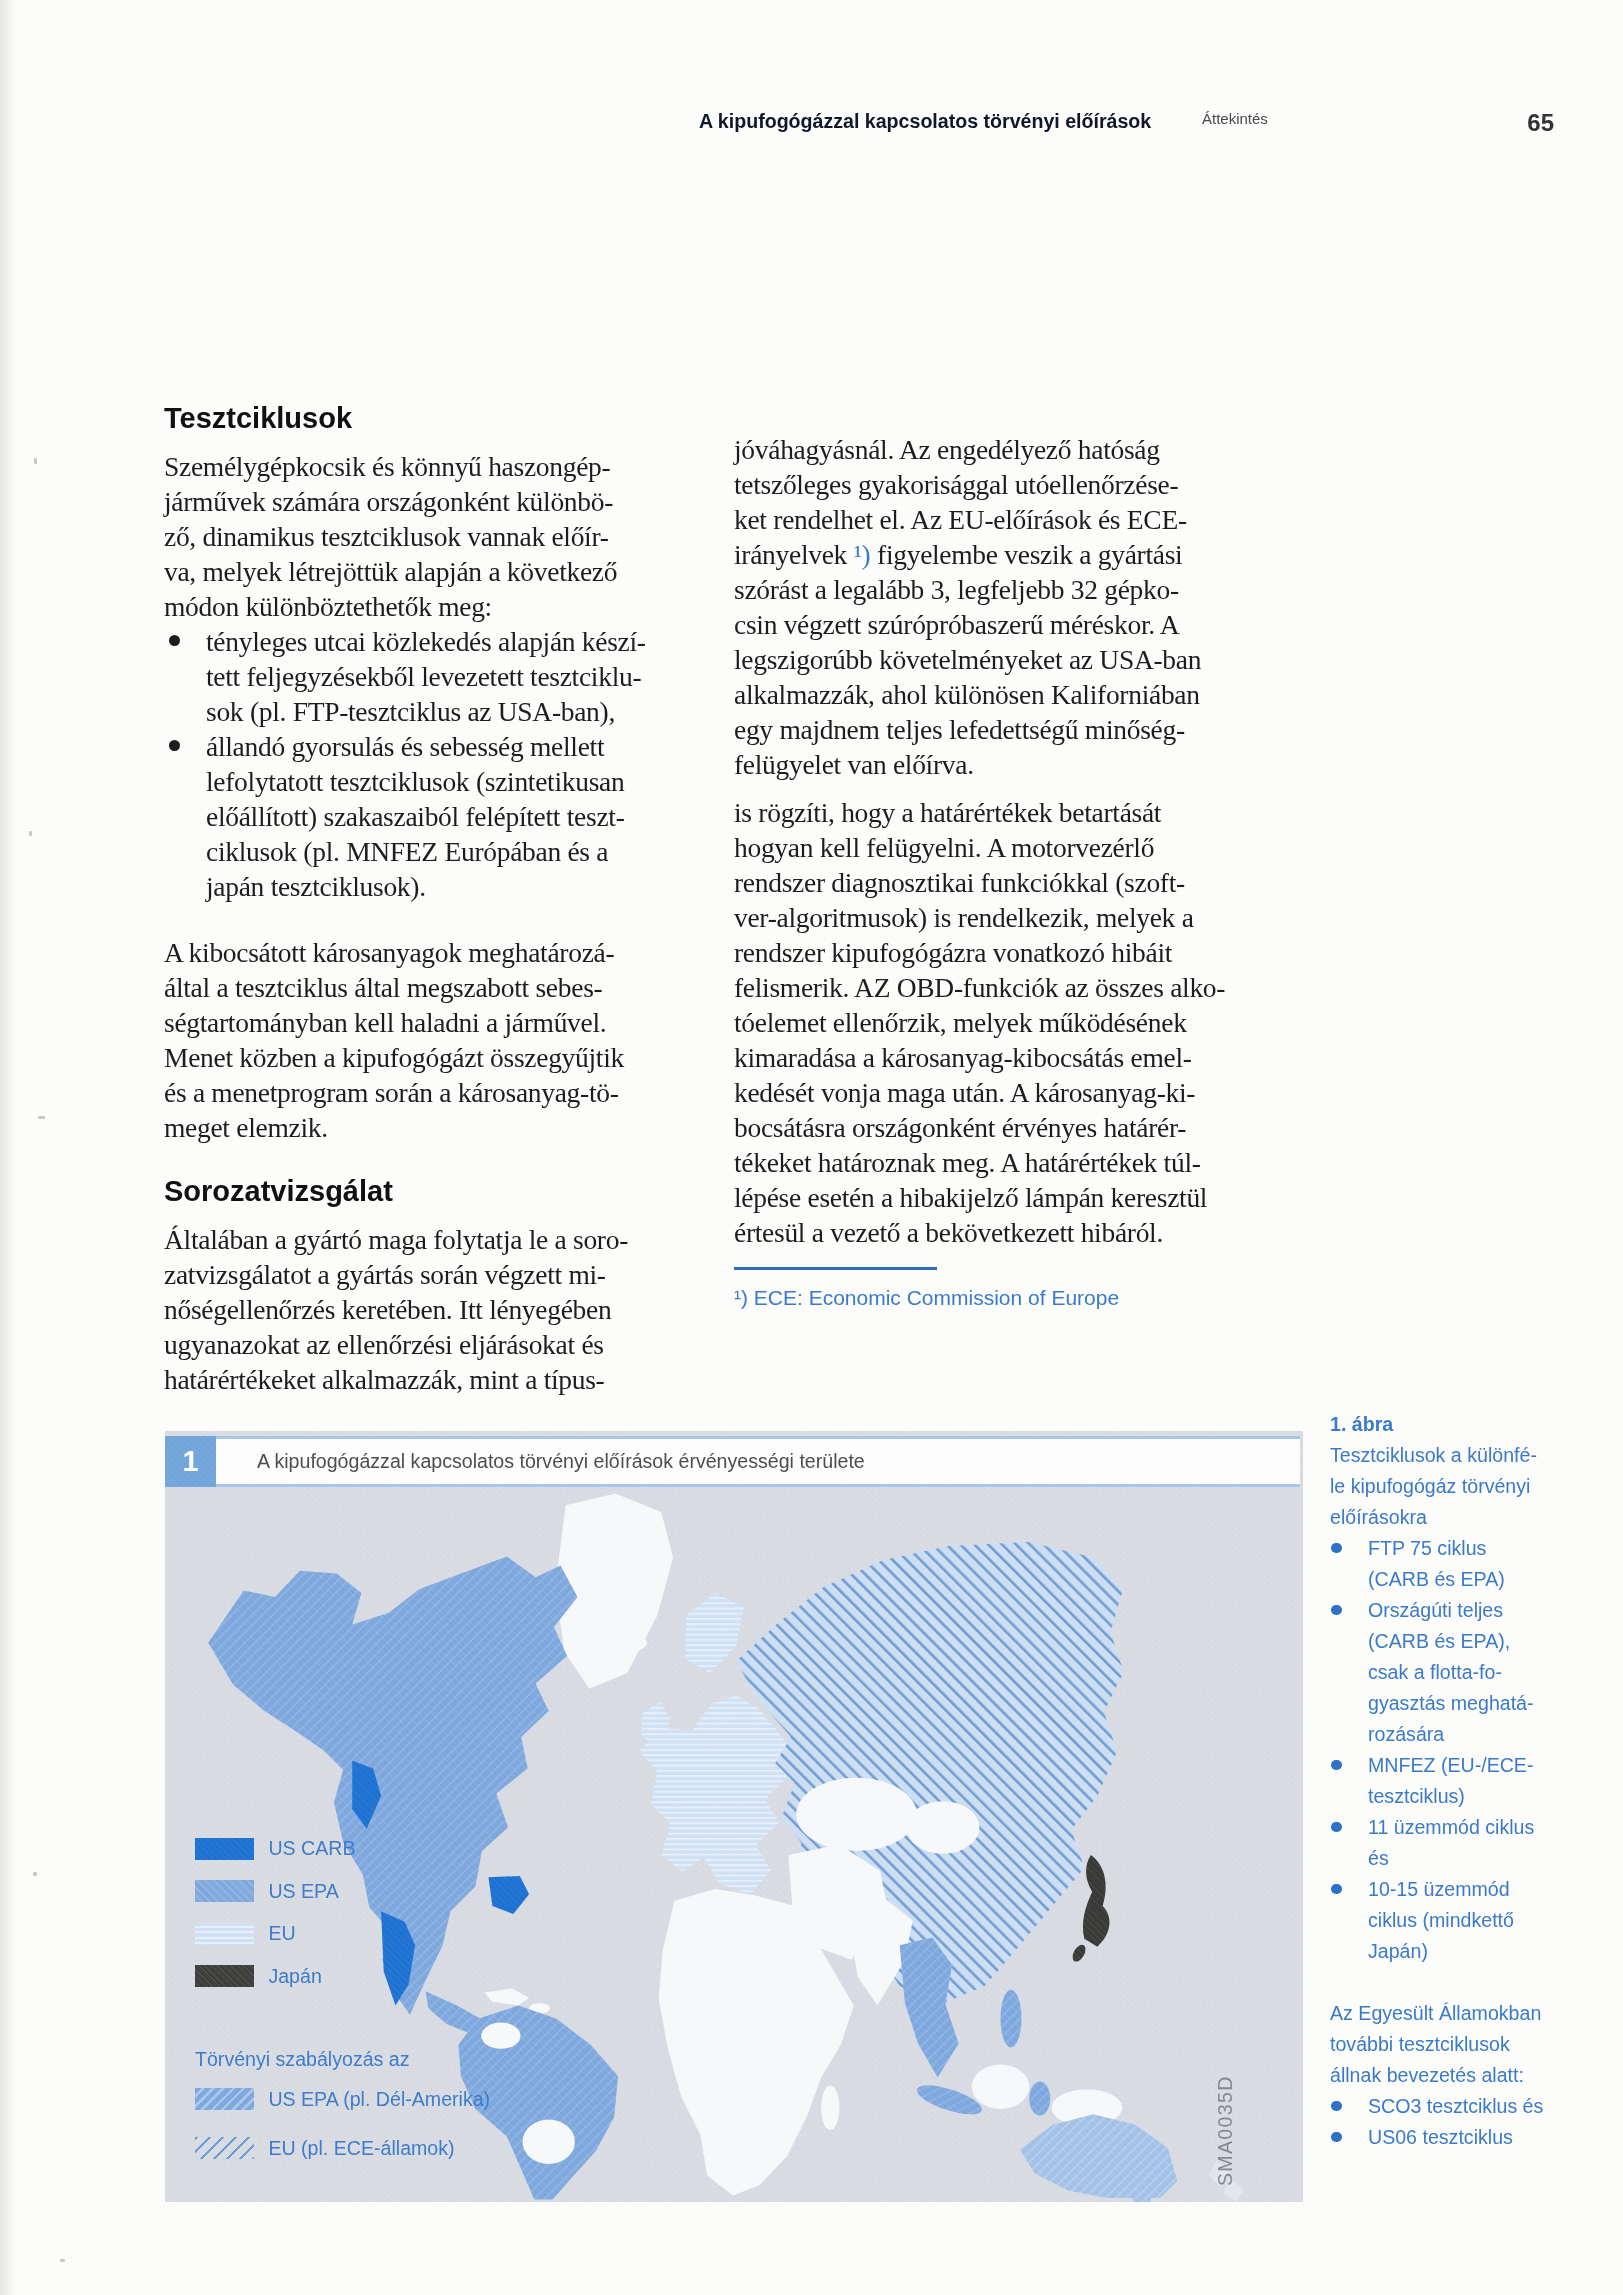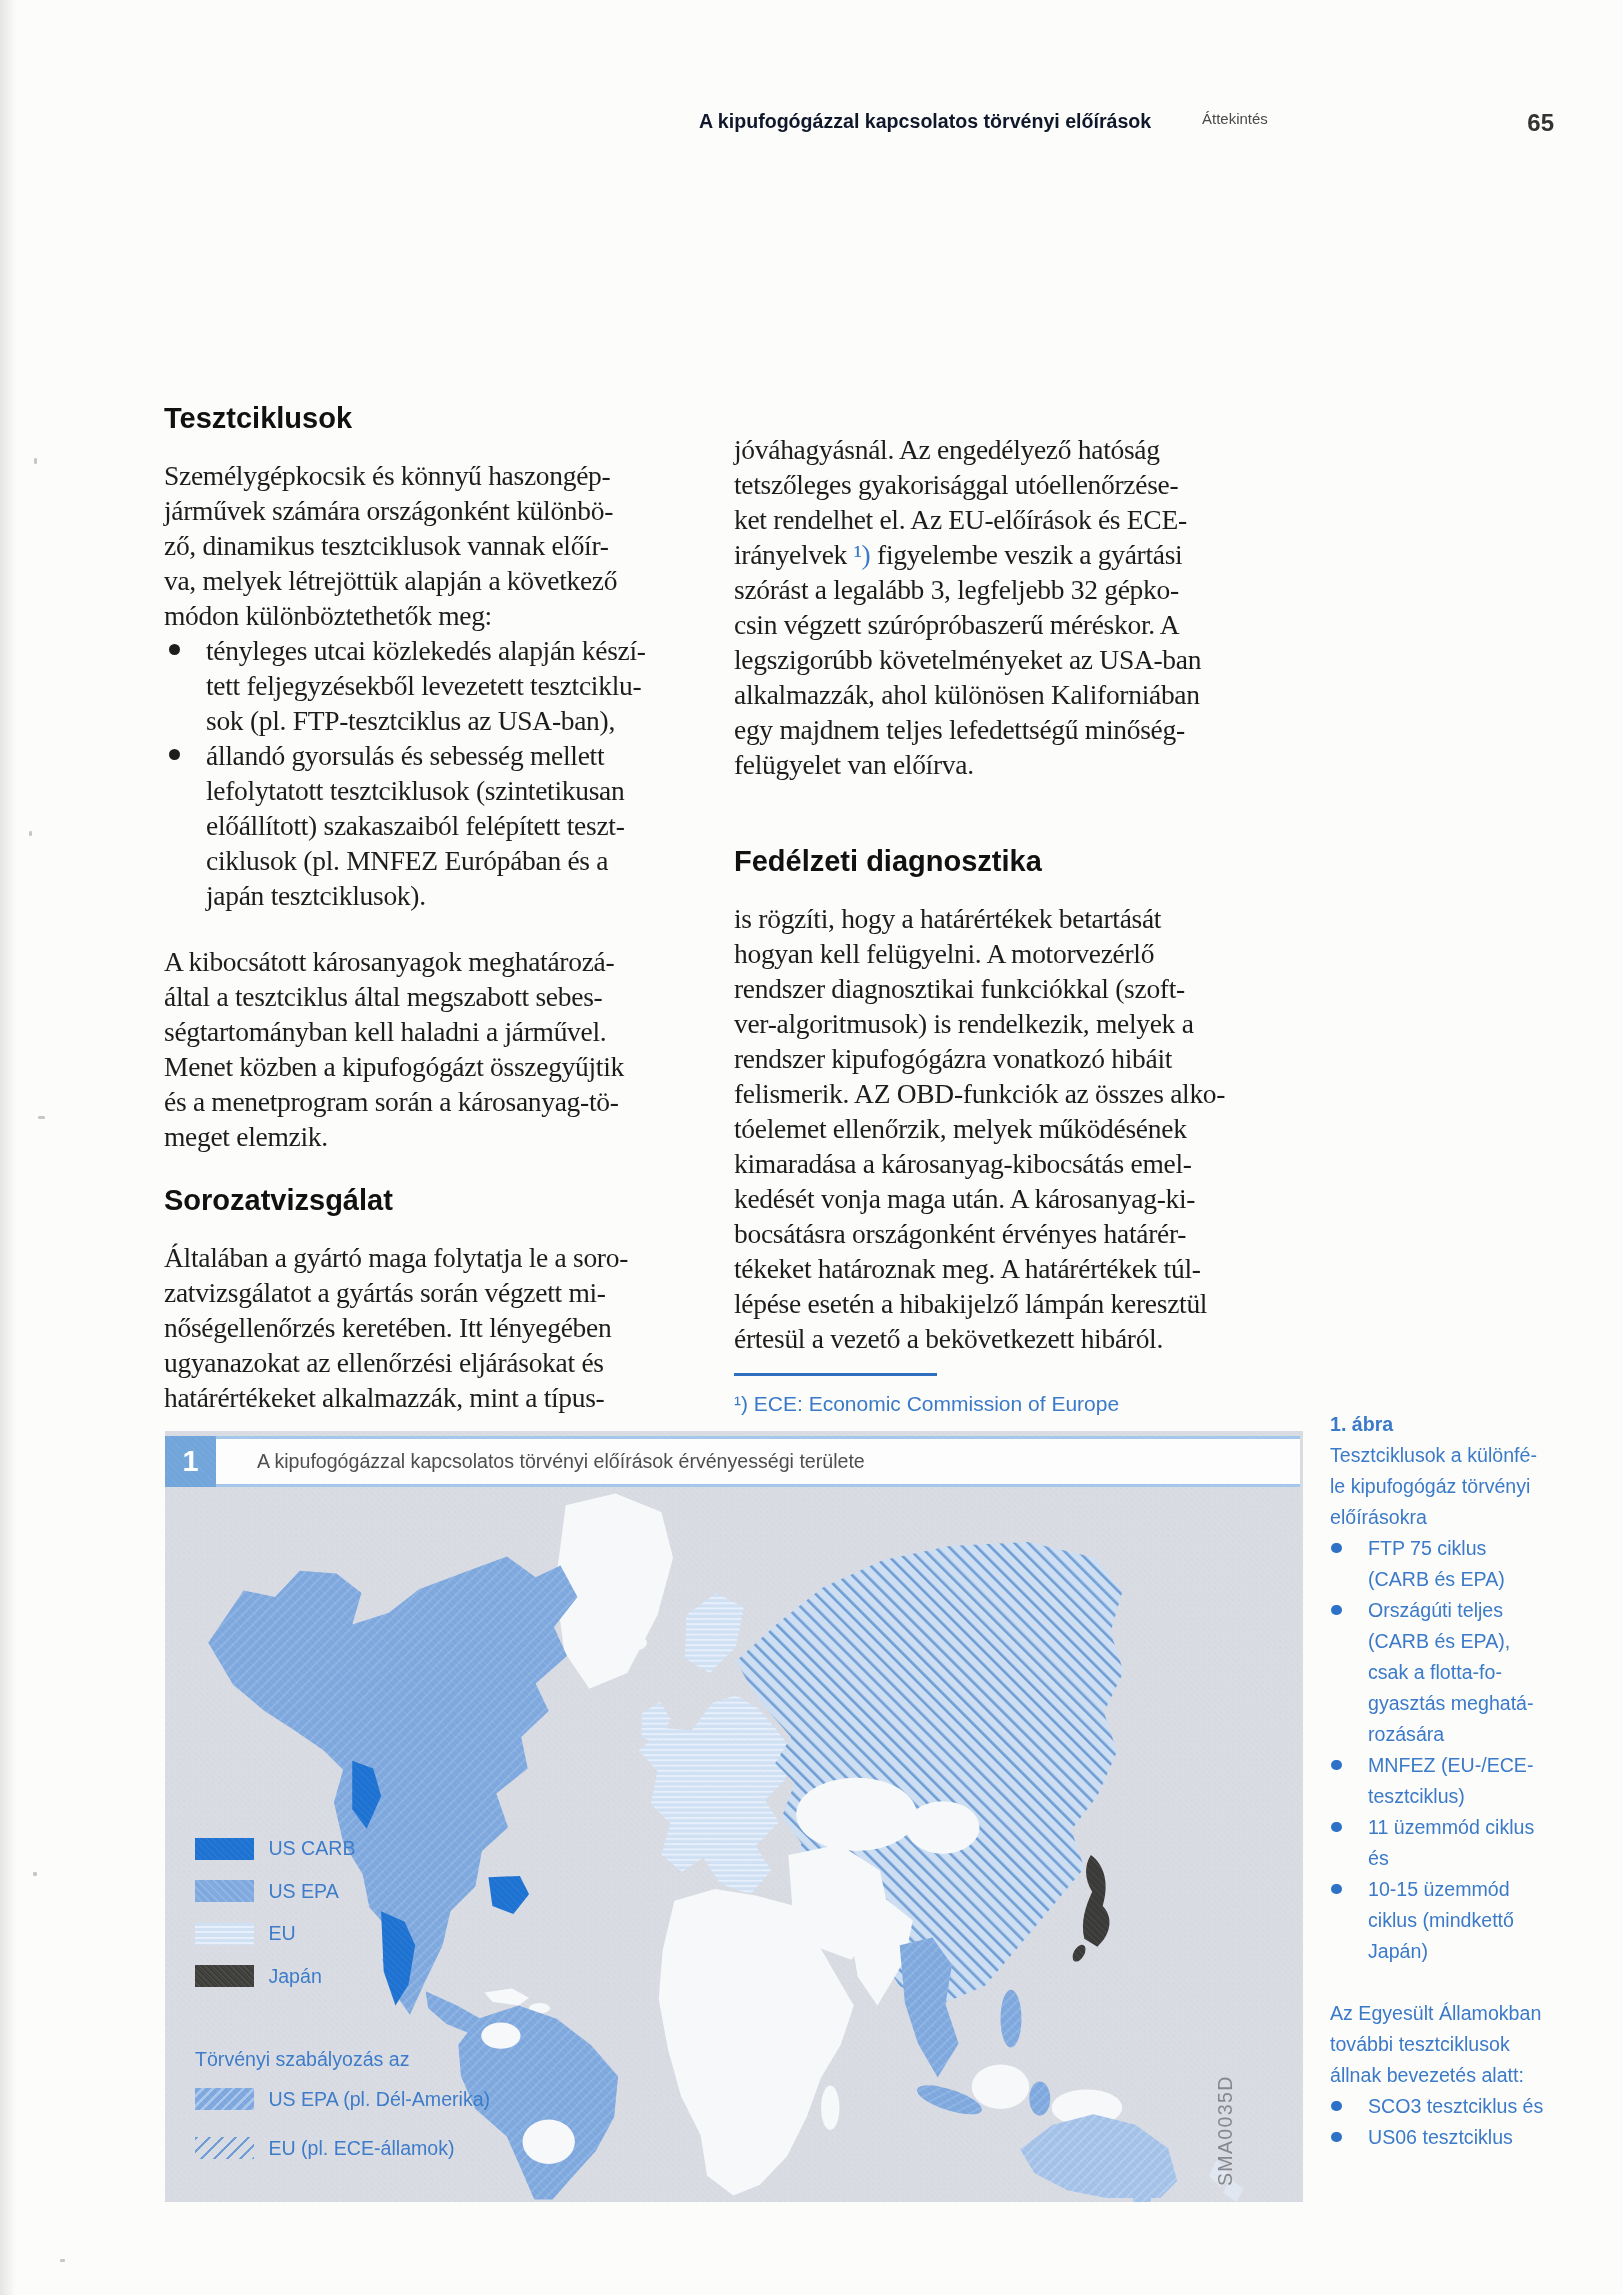--- a/index.html
+++ b/index.html
@@ -13,21 +13,21 @@
   #hdr-section{position:absolute;left:1202px;top:110px;font-size:15px;color:#4a4a4a;}
   #hdr-page{position:absolute;right:69px;top:109px;font-weight:bold;font-size:24px;color:#333;}
 
   
   .col{position:absolute;top:401px;font-size:27.5px;line-height:35px;letter-spacing:-0.3px;color:#1d1d1d;}
   #col1{left:164px;width:556px;}
   #col2{left:734px;width:576px;}
   .h-bold{font-family:"Liberation Sans","DejaVu Sans",sans-serif;font-weight:bold;font-size:29px;
           line-height:35px;letter-spacing:0;color:#111;}
   .para{margin:0;}
-  .mt-sm{margin-top:22px;} .mt-md{margin-top:29px;} .mt-lg{margin-top:31px;} .mt-xl{margin-top:62px;}
+  .mt-sm{margin-top:13px;} .mt-md{margin-top:29px;} .mt-lg{margin-top:31px;} .mt-xl{margin-top:62px;}
   .b-item{position:relative;padding-left:42px;}
   .b-item .b-dot{position:absolute;left:5.2px;top:11px;width:11px;height:11px;border-radius:50%;background:#1d1d1d;}
   .fn-mark{color:#3b7ac8;}
 
   
   #footnote{margin-top:17px;}
   #footnote .fn-rule{width:203px;height:2.6px;background:#2f6fc0;margin-bottom:10.5px;}
   #footnote .fn-text{font-family:"Liberation Sans","DejaVu Sans",sans-serif;font-size:21px;
                      letter-spacing:0;color:#3b7ac8;white-space:nowrap;}
 
@@ -145,21 +145,20 @@
       <div class="line">tetszőleges gyakorisággal utóellenőrzése-</div>
       <div class="line">ket rendelhet el. Az EU-előírások és ECE-</div>
       <div class="line">irányelvek <span class="fn-mark">¹)</span> figyelembe veszik a gyártási</div>
       <div class="line">szórást a legalább 3, legfeljebb 32 gépko-</div>
       <div class="line">csin végzett szúrópróbaszerű méréskor. A</div>
       <div class="line">legszigorúbb követelményeket az USA-ban</div>
       <div class="line">alkalmazzák, ahol különösen Kaliforniában</div>
       <div class="line">egy majdnem teljes lefedettségű minőség-</div>
       <div class="line">felügyelet van előírva.</div>
     </div>
-  <div class="h-bold mt-xl">Fedélzeti diagnosztika</div>
   <div class="para mt-sm">
       <div class="line">is rögzíti, hogy a határértékek betartását</div>
       <div class="line">hogyan kell felügyelni. A motorvezérlő</div>
       <div class="line">rendszer diagnosztikai funkciókkal (szoft-</div>
       <div class="line">ver-algoritmusok) is rendelkezik, melyek a</div>
       <div class="line">rendszer kipufogógázra vonatkozó hibáit</div>
       <div class="line">felismerik. AZ OBD-funkciók az összes alko-</div>
       <div class="line">tóelemet ellenőrzik, melyek működésének</div>
       <div class="line">kimaradása a károsanyag-kibocsátás emel-</div>
       <div class="line">kedését vonja maga után. A károsanyag-ki-</div>

